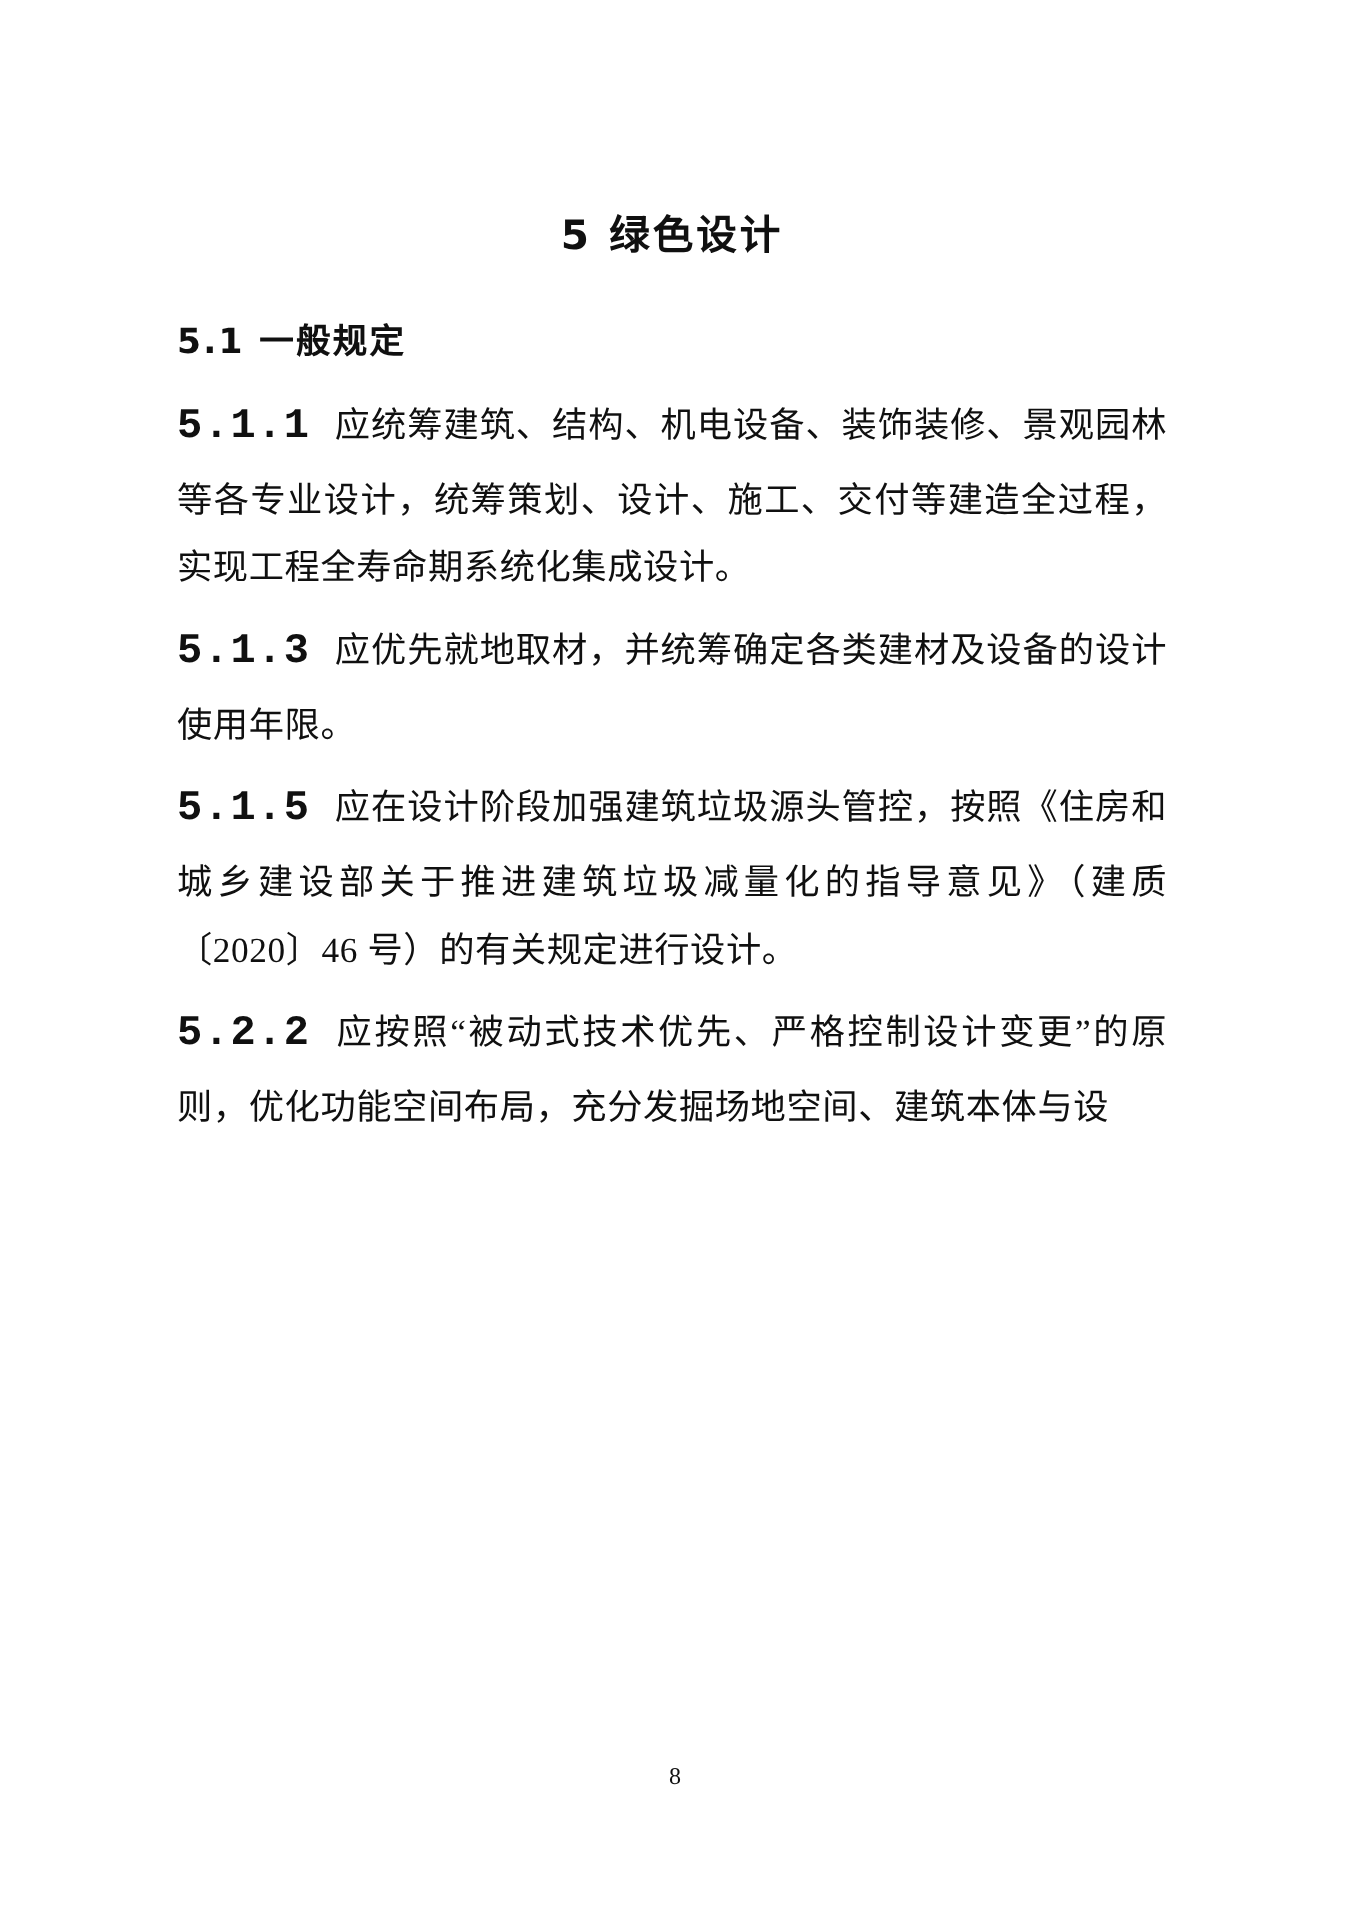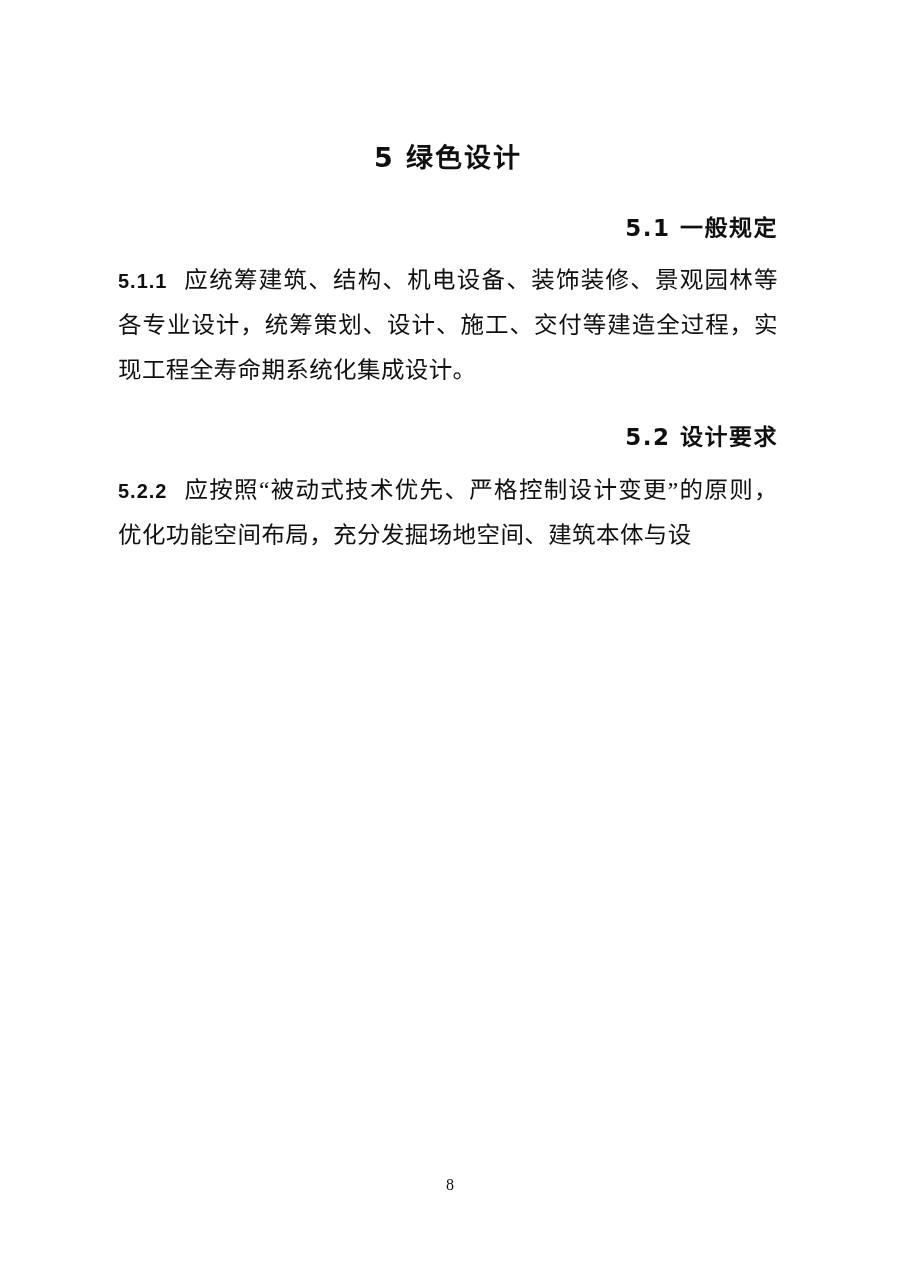--- a/index.html
+++ b/index.html
@@ -31,42 +31,42 @@
     text-align: center;
     letter-spacing: 2px;
     margin: 0 0 0 0;
     padding: 18px 0 6px 0;
     line-height: 1.5;
   }
   h2.section-title {
     font-family: "DejaVu Sans", "Liberation Sans", sans-serif;
     font-size: 23px;
     font-weight: bold;
-    text-align: right;
+    text-align: left;
     letter-spacing: 1.5px;
     margin: 0;
     padding: 26px 0 10px 0;
     line-height: 1.5;
   }
   h2.section-title.second {
     padding-top: 24px;
   }
   p.clause {
     font-size: 23.5px;
     line-height: 1.92;
     margin: 0;
     padding: 3px 0 3px 0;
     text-align: justify;
     text-justify: inter-ideograph;
     letter-spacing: 0.4px;
   }
   .clause-num {
-    font-family: Liberation Sans, sans-serif;
+    font-family: Liberation Mono, monospace;
     font-weight: bold;
-    font-size: 20px;
+    font-size: 28px;
     letter-spacing: 1px;
     margin-right: 16px;
   }
   .page-number {
     position: absolute;
     left: 0;
     right: 0;
     bottom: 78px;
     text-align: center;
     font-family: "Liberation Serif", "DejaVu Serif", serif;
@@ -82,24 +82,29 @@
 
     <h1 class="chapter-title">5  绿色设计</h1>
 
     <h2 class="section-title">5.1  一般规定</h2>
 
     <p class="clause">
       <span class="clause-num">5.1.1</span><span>应统筹建筑、结构、机电设备、装饰装修、景观园林等各专业设计，统筹策划、设计、施工、交付等建造全过程，实现工程全寿命期系统化集成设计。</span>
     </p>
 
 
+    <p class="clause">
+      <span class="clause-num">5.1.3</span><span>应优先就地取材，并统筹确定各类建材及设备的设计使用年限。</span>
+    </p>
 
 
+    <p class="clause">
+      <span class="clause-num">5.1.5</span><span>应在设计阶段加强建筑垃圾源头管控，按照《住房和城乡建设部关于推进建筑垃圾减量化的指导意见》（建质〔2020〕46 号）的有关规定进行设计。</span>
+    </p>
 
-    <h2 class="section-title second">5.2  设计要求</h2>
 
 
     <p class="clause">
       <span class="clause-num">5.2.2</span><span>应按照“被动式技术优先、严格控制设计变更”的原则，优化功能空间布局，充分发掘场地空间、建筑本体与设</span>
     </p>
 
   </div>
 
   <div class="page-number">8</div>
 </div>

